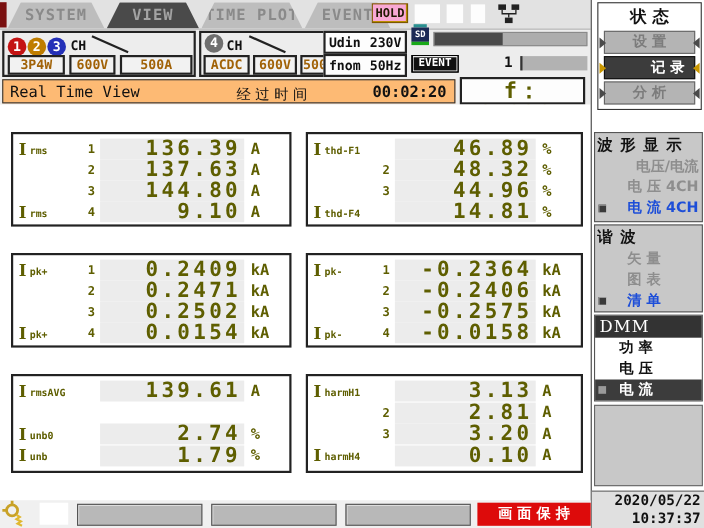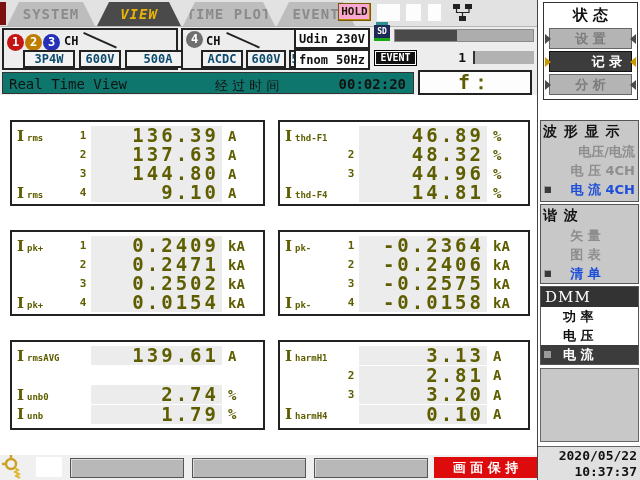--- a/index.html
+++ b/index.html
@@ -9,60 +9,60 @@
     font-family:"DejaVu Sans Mono","Liberation Mono",monospace; color:#111;
   }
   
   .tabbar { position:absolute; left:0; top:0; width:537px; height:27px; background:#e2e2e2; border-bottom:1px solid #b5b5b5; }
   .corner-sliver { position:absolute; left:0; top:2px; width:6px; height:23px; background:#7a1010; }
   .tabs { position:absolute; left:7px; top:2px; height:24px; display:flex; gap:2px; }
   .tab { height:24px; line-height:24px; text-align:center; font-size:14px; font-weight:bold; letter-spacing:1px;
          color:#8a8a8a; background:#bdbdbd; clip-path:polygon(12px 0, calc(100% - 12px) 0, 100% 100%, 0 100%); }
   .tabs .tab:nth-child(1){width:88px;} .tabs .tab:nth-child(2){width:84px;}
   .tabs .tab:nth-child(3){width:92px;} .tabs .tab:nth-child(4){width:78px;}
-  .tab.active { background:#4a4a4a; color:#eab308;font-style:italic; }
+  .tab.active { background:#4a4a4a; color:#a3a3a3; }
   .hold { position:absolute; left:338px; top:3px; width:33px; height:18px; background:#f9a8d4; border:1px solid #7a5a00;
           color:#201800; font-size:11px; font-weight:bold; text-align:center; line-height:16px; box-shadow:inset -1px -1px 0 #b98c00; }
   .wbox { position:absolute; top:4px; height:17px; background:#fdfdfd; }
   .wbox.b1{ left:377px; width:23px; } .wbox.b2{ left:406px; width:15px; } .wbox.b3{ left:428px; width:13px; }
   .lan { position:absolute; left:452px; top:3px; }
   
   .grp { position:absolute; top:28px; border:2px solid #222; background:#ededed; }
   .grp1 { left:2px;  width:176px; height:42px; }
   .grp2 { left:181px; width:128px; height:42px; }
   .badge { display:inline-block; width:17px; height:17px; border-radius:50%; color:#fff; font-size:12px; font-weight:bold;
            text-align:center; line-height:17px; margin-right:1px; }
   .badges { position:absolute; left:3px; top:1px; }
   .badges .badge:nth-child(1){background:#c41414;} .badges .badge:nth-child(2){background:#bf7d00;}
   .badges .badge:nth-child(3){background:#2430b8;}
   .badge4 { position:absolute; left:3px; top:1px; background:#6f6f6f; }
   .chlbl { position:absolute; top:4px; font-size:12px; font-weight:bold; color:#111; }
   .grp1 .chlbl { left:60px; } .grp2 .chlbl { left:23px; }
   .notch { position:absolute; height:2px; background:#222; transform-origin:left top; transform:rotate(24deg); }
   .grp1 .notch { left:80px; top:2px; width:36px; } .grp2 .notch { left:44px; top:2px; width:36px; }
-  .cfgbox { position:absolute; top:20px; height:18px; background:#f2f2f2; border:2px solid #222; color:#0c4a6e;
-            font-size:12px; font-weight:bold; text-align:center; line-height:14px;margin-left:16px; }
+  .cfgbox { position:absolute; top:20px; height:18px; background:#f2f2f2; border:2px solid #222; color:#a16207;
+            font-size:12px; font-weight:bold; text-align:center; line-height:14px; }
   .grp1 .w1{ left:3px; width:52px; } .grp1 .w2{ left:59px; width:42px; } .grp1 .w3{ left:105px; width:66px; }
   .grp2 .w1{ left:2px; width:42px; } .grp2 .w2{ left:47px; width:40px; } .grp2 .w3{ left:90px; width:34px; }
   .nombox { position:absolute; left:294px; width:76px; height:21px; background:#fdfdfd; border:2px solid #222;
             font-size:12px; font-weight:bold; display:flex; justify-content:space-between; align-items:center; padding:0 3px; }
   .nombox.udin{ top:28px; } .nombox.fnom{ top:49px; }
   .sdicon { position:absolute; left:374px; top:22px; width:16px; }
   .sd-top { height:3px; background:#2a9090; width:12px; margin-left:2px; }
   .sd-body{ height:13px; background:#1c2a55; color:#fff; font-size:8px; font-weight:bold; text-align:center; line-height:13px; }
   .sd-bot { height:3px; background:#18a818; }
   .sdbar { position:absolute; left:394px; top:29px; width:140px; height:13px; background:#adadad; border:1px solid #8a8a8a; }
   .sdbar .fill { height:100%; width:45%; background:#4a4a4a; }
   .evbadge { position:absolute; left:374px; top:50px; width:43px; height:16px; background:#111; color:#fff;
              font-size:10px; font-weight:bold; text-align:center; line-height:14px; border:1px solid #000;
              box-shadow:inset 0 0 0 1px #fff; }
   .evcount { position:absolute; left:450px; top:50px; width:16px; font-size:13px; font-weight:bold; text-align:right; }
   .evbar { position:absolute; left:473px; top:51px; width:61px; height:13px; background:#b2b2b2; border-left:2px solid #333; }
   
-  .rtv { position:absolute; left:2px; top:72px; width:412px; height:22px; background:#0f766e; border:1px solid #333; }
+  .rtv { position:absolute; left:2px; top:72px; width:412px; height:22px; background:#fdba74; border:1px solid #333; }
   .rtv .title { position:absolute; left:6px; top:3px; font-size:14px; }
   .rtv .elab  { position:absolute; left:212px; top:4px; font-size:13px; font-family:"DejaVu Sans",sans-serif; }
   .rtv .etime { position:absolute; right:7px; top:3px; font-size:14px; font-weight:bold; }
   .fbox { position:absolute; left:418px; top:70px; width:114px; height:25px; background:#fdfdfd; border:2px solid #222;
           color:#5e5e00; font-weight:bold; font-size:20px; text-align:center; line-height:21px; letter-spacing:1px; }
   
   .main { position:absolute; left:0; top:95px; width:537px; height:360px; background:#fff; }
   .panel { position:absolute; border:2px solid #222; background:#fff; padding:4px 5px; }
   .pA{ left:10px; top:25px;  width:255px; height:86px; }
   .pB{ left:278px; top:25px; width:252px; height:86px; }

